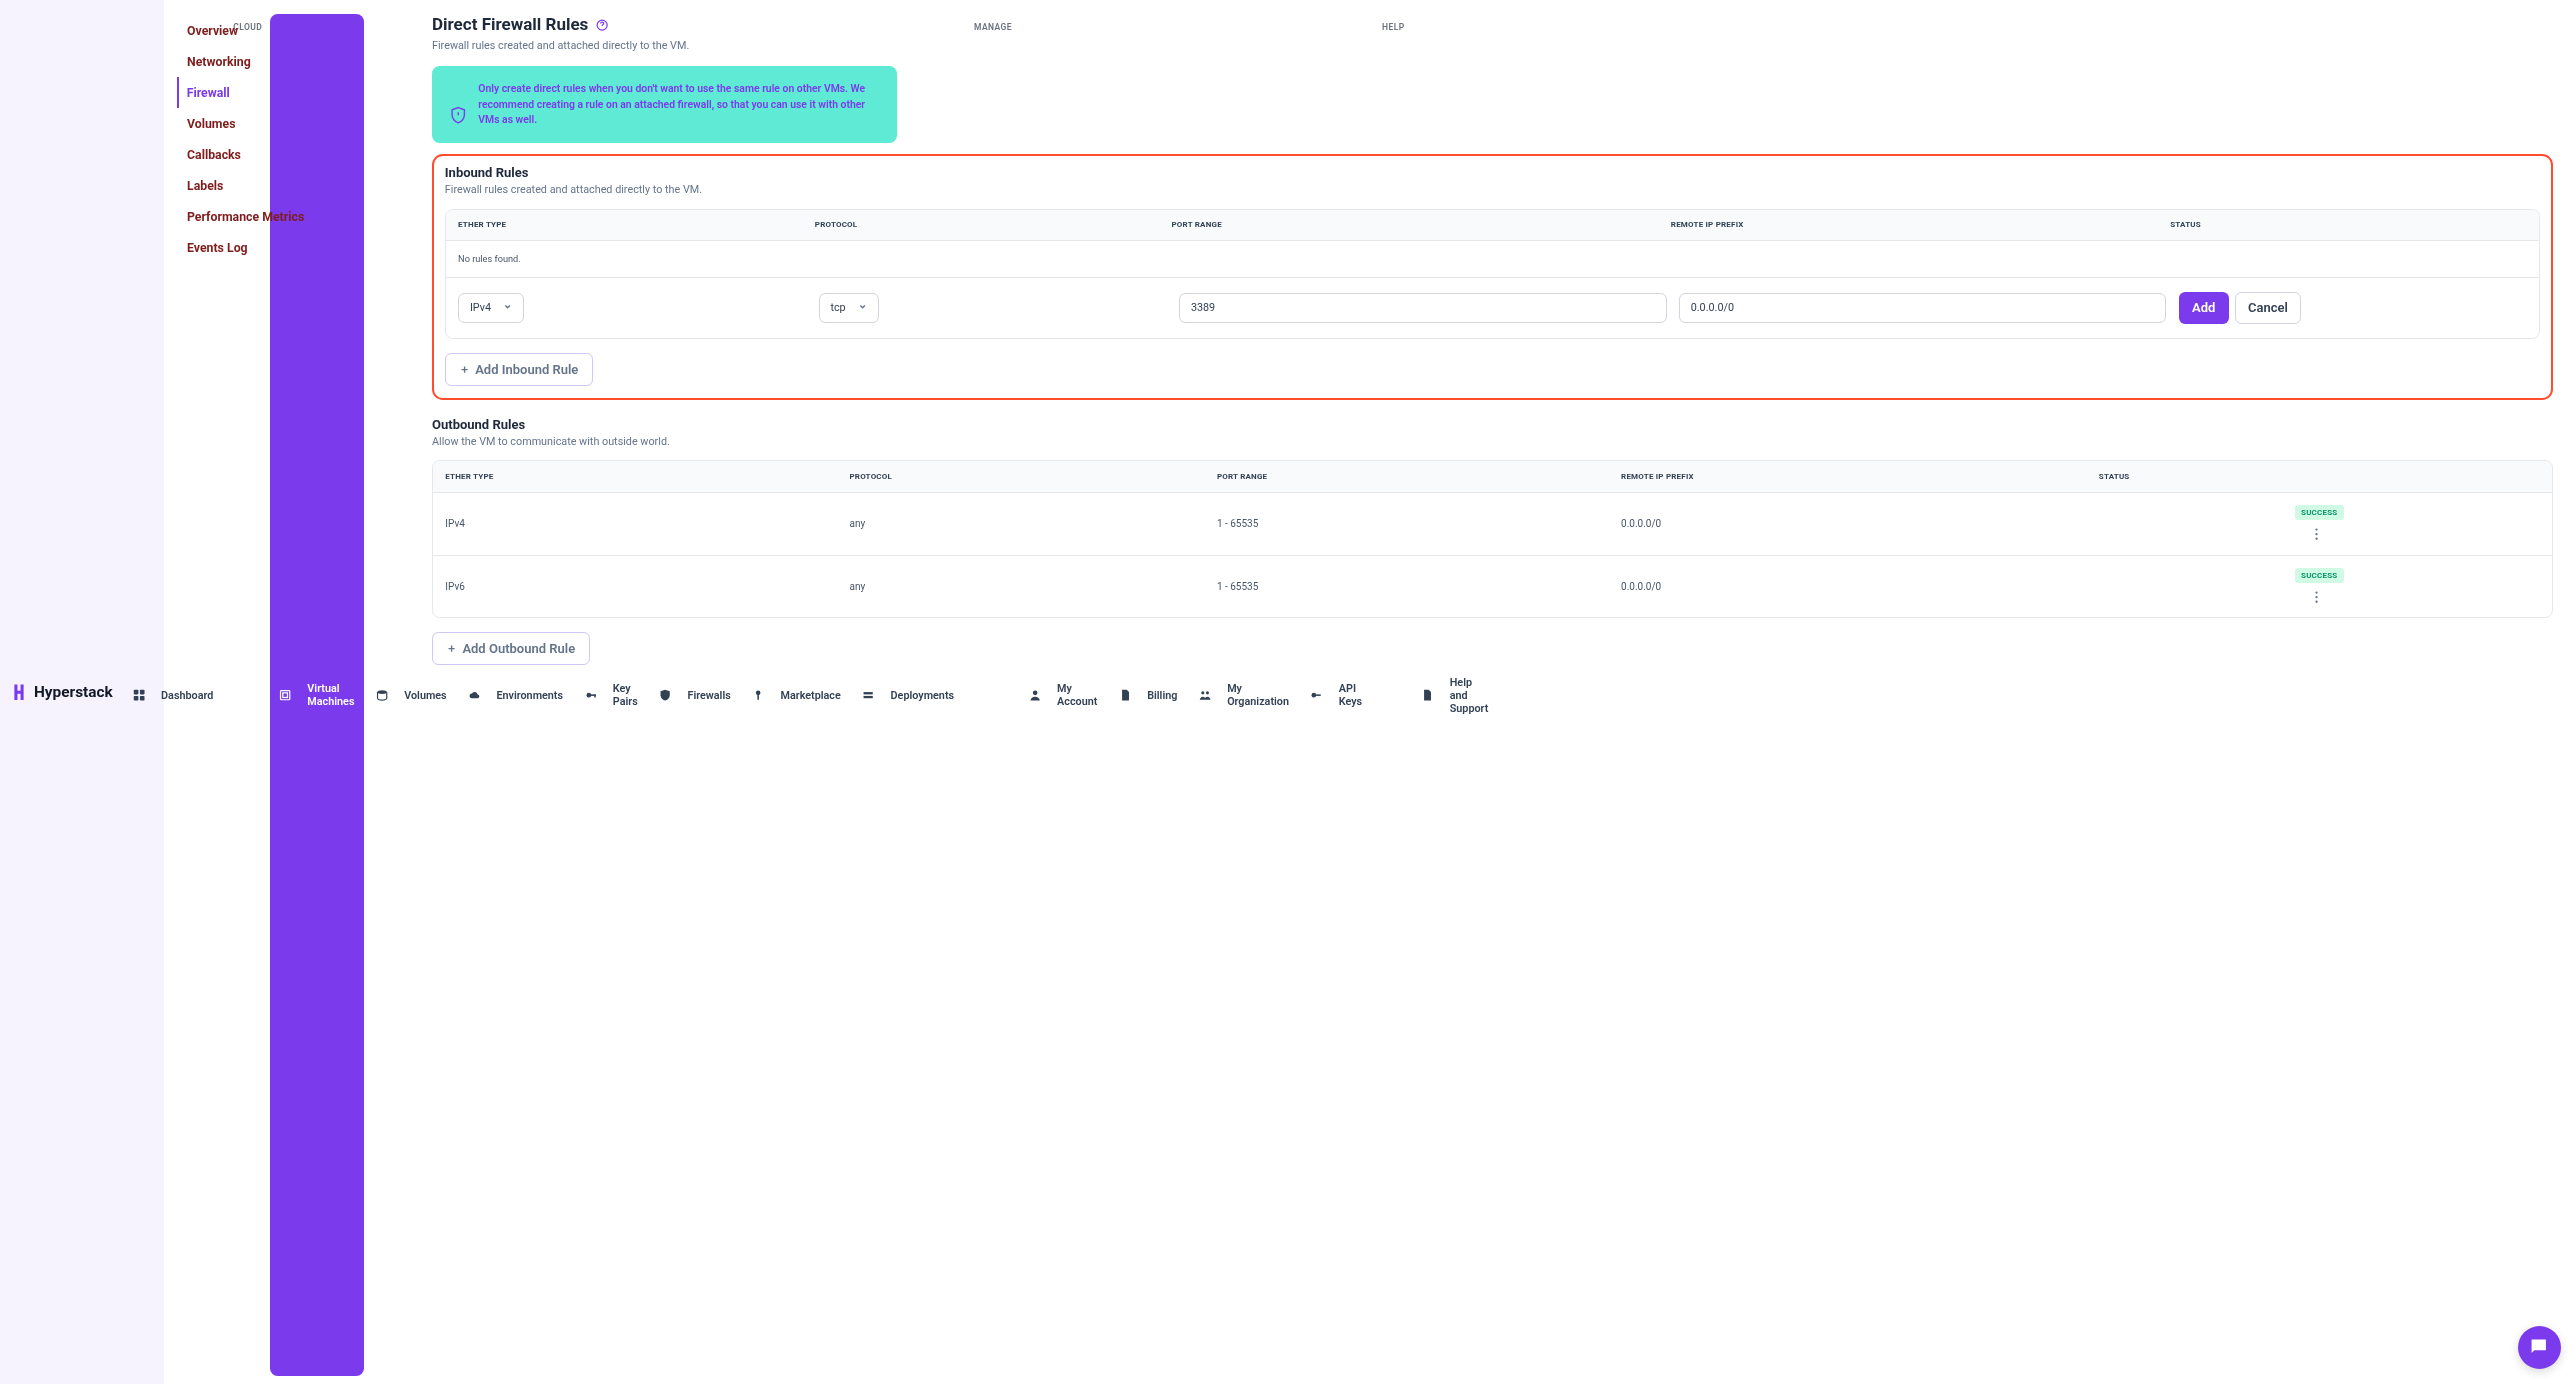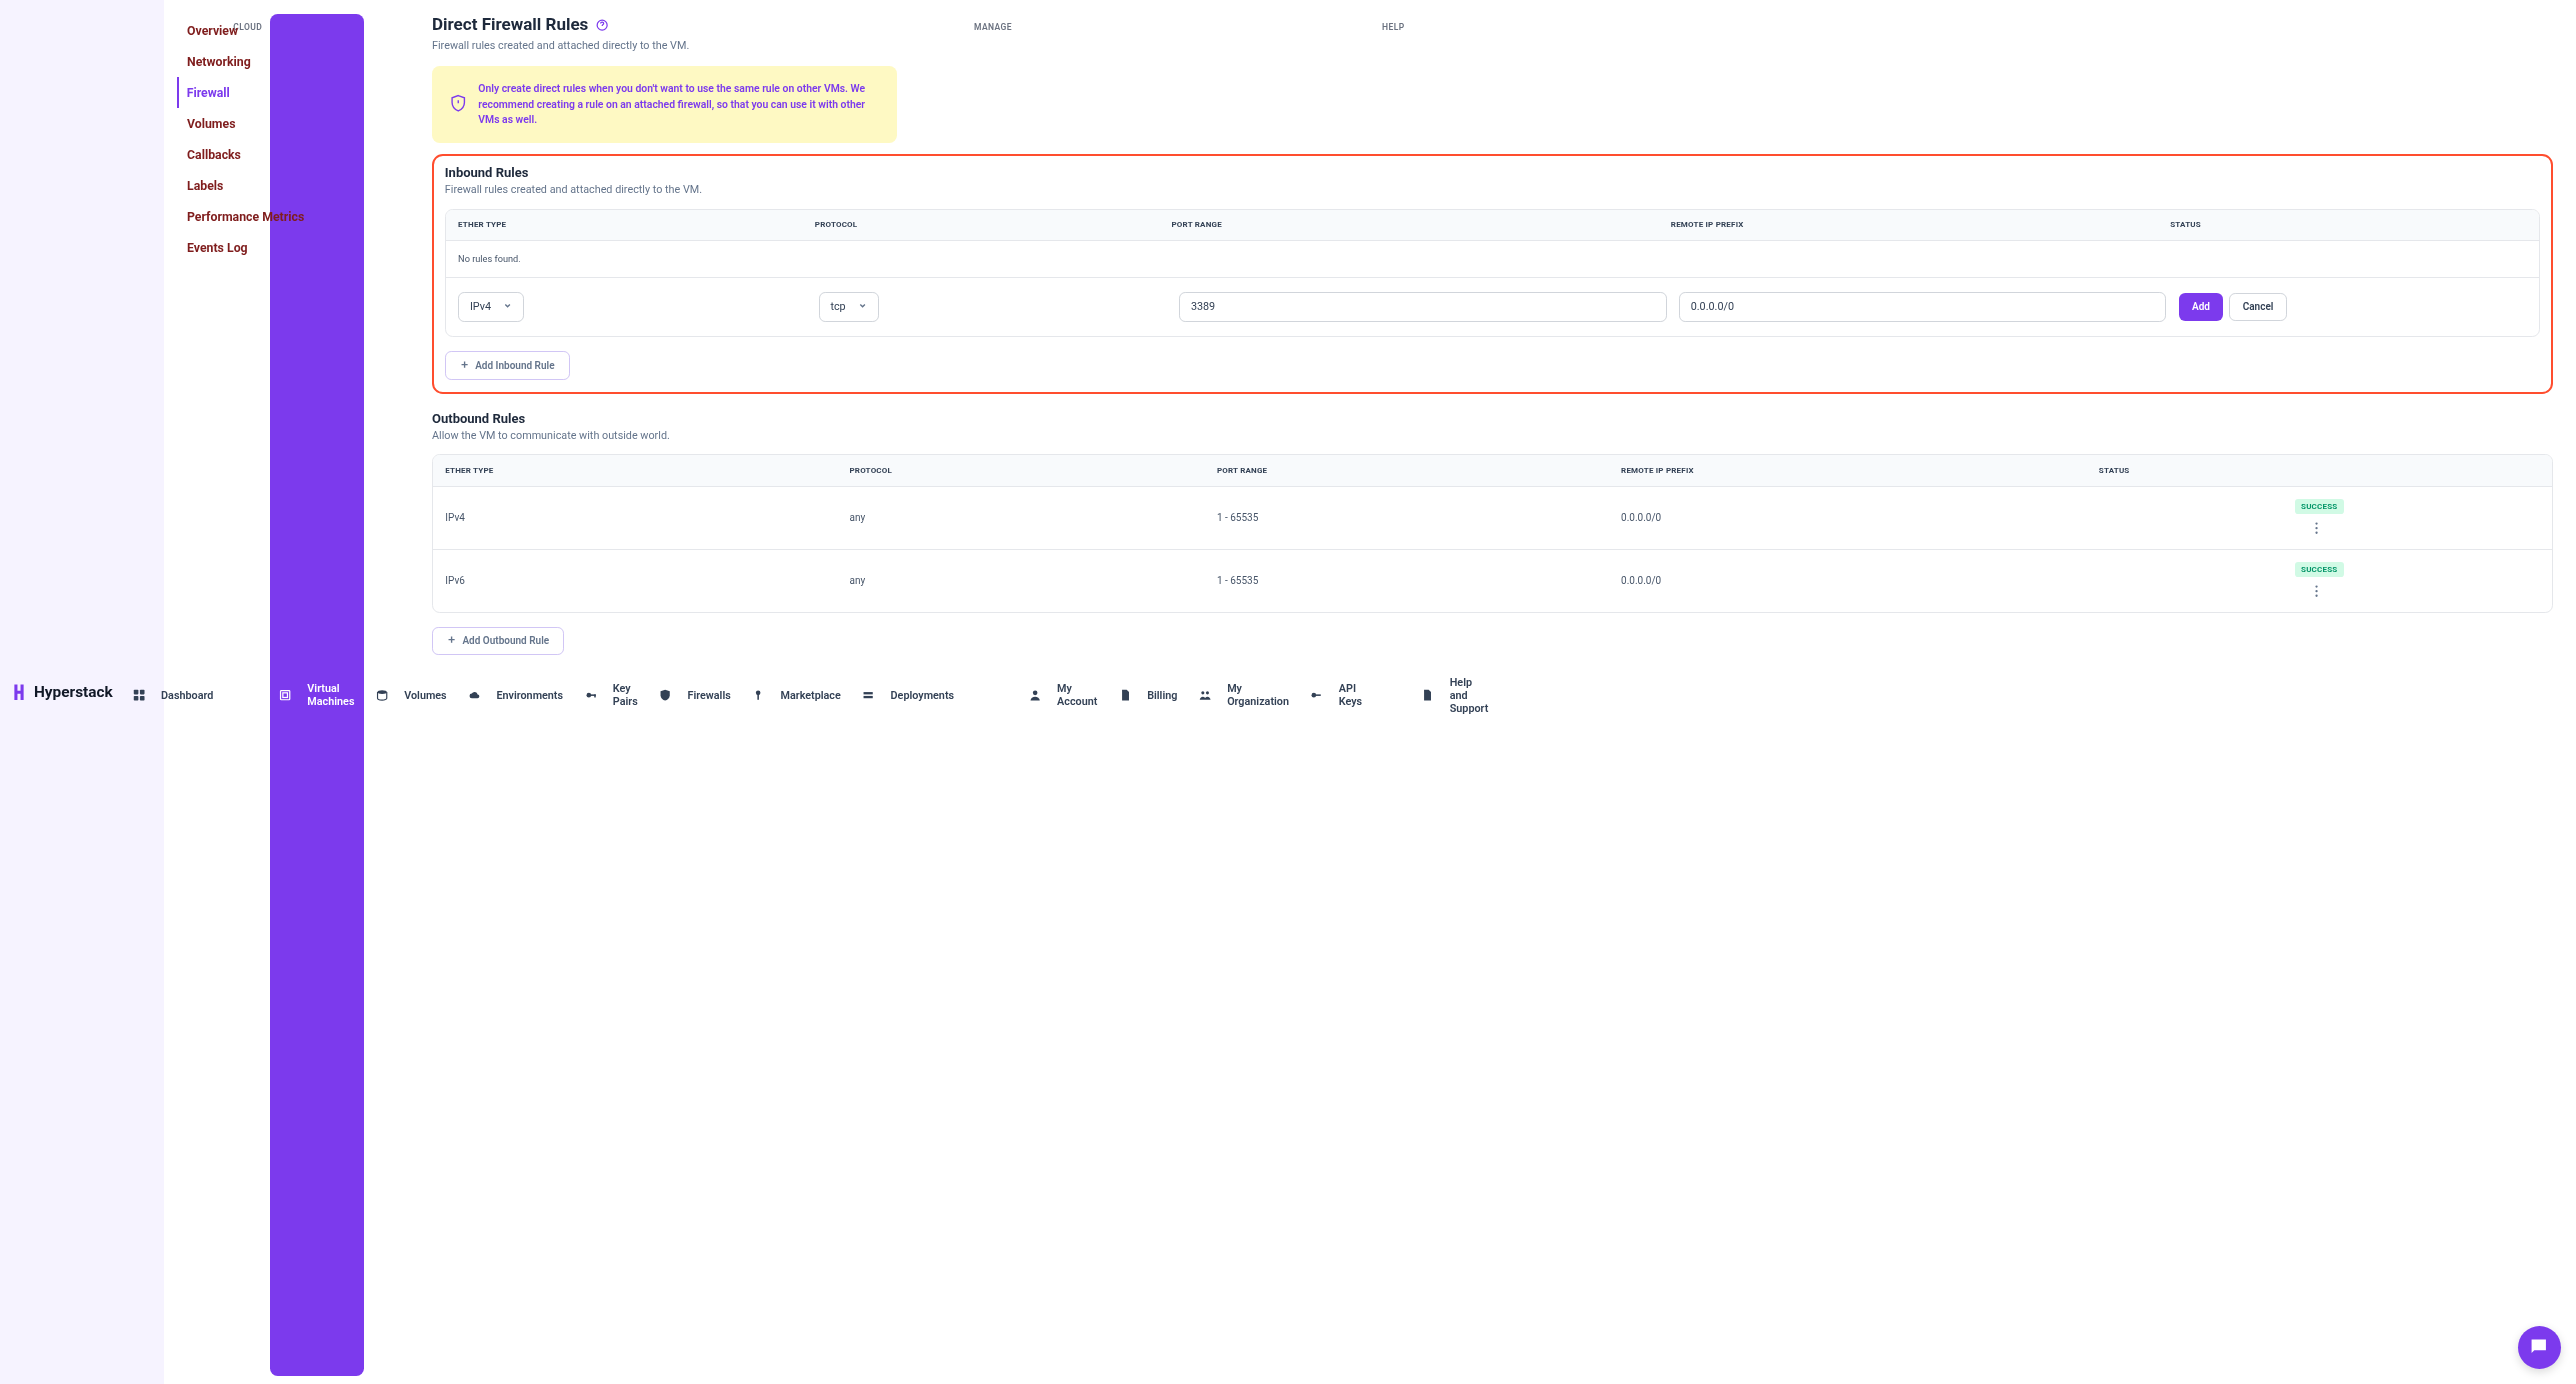--- a/index.html
+++ b/index.html
@@ -22,41 +22,41 @@
     .subnav { width: 254px; padding: 15.4px 23px; flex-shrink: 0; }
     .subnav-item { font-size: 12.3px; font-weight: 700; color: #7f1d1d; padding: 8.5px 0; cursor: pointer; }
     .subnav-item.active { color: #7c3aed; border-left: 2.3px solid #7c3aed; padding-left: 7.7px; margin-left: -10px; }
     
     
     .main { flex: 1; padding: 14px 23px 23px 14px; }
     .page-title-row { display: flex; align-items: flex-end; gap: 7.7px; }
     .page-title { font-size: 17px; font-weight: 700; color: #1e293b; }
     .page-subtitle { color: #64748b; font-size: 10.8px; margin-top: 4.6px; }
     
-    .info-banner { display: flex; gap: 10.8px; align-items: center; background: #fef9c3; border-radius: 7.7px; padding: 15.4px 17px; margin-top: 14px; max-width: 465px; }
+    .info-banner { display: flex; gap: 10.8px; align-items: flex-end; background: #5eead4; border-radius: 7.7px; padding: 15.4px 17px; margin-top: 14px; max-width: 465px; }
     .info-banner-icon { color: #7c3aed; flex-shrink: 0; margin-top: 1.5px; }
     .info-banner-text { color: #7c3aed; font-weight: 600; font-size: 10.4px; line-height: 1.5; }
     
     .section-box { margin-top: 10.8px; }
     .section-box.highlighted { border: 2.3px solid #ff4d2e; border-radius: 10.8px; padding: 9.2px 10.8px 12.3px 10.8px; }
     .section-title { font-size: 13px; font-weight: 700; color: #1e293b; }
     .section-subtitle { color: #64748b; font-size: 10.8px; margin-top: 3.1px; }
     
     .rules-table { border: 0.8px solid #e5e7eb; border-radius: 7.7px; margin-top: 12.3px; overflow: hidden; }
     .rules-header { display: grid; grid-template-columns: 1fr 1fr 1.4fr 1.4fr 1fr; background: #f8fafc; padding: 10.8px 12.3px; font-size: 8px; font-weight: 700; letter-spacing: 0.2px; color: #334155; }
     .rules-row { display: grid; grid-template-columns: 1fr 1fr 1.4fr 1.4fr 1fr; padding: 12.3px 12.3px; font-size: 10px; color: #475569; border-top: 0.8px solid #e5e7eb; align-items: center; }
     .rules-empty { padding: 12.3px 12.3px; font-size: 9.2px; color: #475569; border-top: 0.8px solid #e5e7eb; }
     .rules-input-row { display: grid; grid-template-columns: 1fr 1fr 1.4fr 1.4fr 1fr; padding: 14px 12.3px; gap: 12.3px; border-top: 0.8px solid #e5e7eb; align-items: center; }
     
     .select, .text-input { border: 0.8px solid #d1d5db; border-radius: 6.2px; padding: 7.7px 10.8px; font-size: 10.8px; color: #334155; background: #fff; font-family: inherit; }
     .select { display: inline-flex; align-items: center; gap: 7.7px; cursor: pointer; }
     .text-input { width: 100%; }
     .chev-down { margin-left: 4.6px; }
     .input-actions { display: flex; gap: 6.2px; justify-content: flex-start; }
-    .btn { border-radius: 6.2px; padding: 7.7px 12.3px; font-size: 10px; font-weight: 600; cursor: pointer; border: 0.8px solid transparent; font-family: inherit; }
+    .btn { border-radius: 6.2px; padding: 7.7px 12.3px; font-size: 13px; font-weight: 600; cursor: pointer; border: 0.8px solid transparent; font-family: inherit; }
     .btn-primary { background: #7c3aed; color: #fff; }
     .btn-outline { background: #fff; border: 0.8px solid #d1d5db; color: #334155; }
     .btn-ghost { background: #fff; border: 1.2px solid #d1c6f5; color: #64748b; padding: 7.7px 14px; display: inline-flex; align-items: flex-start; gap: 6.2px; }
     
     .status-badge { background: #d1fae5; color: #059669; font-size: 8px; font-weight: 700; letter-spacing: 0.2px; padding: 3.1px 6.2px; border-radius: 3.1px; display: inline-block; }
     .row-actions { text-align: right; color: #64748b; cursor: pointer; padding-right: 6.2px; }
     .status-cell { display: flex; align-items: center; justify-content: space-between; gap: 7.7px; flex-direction: column; }
     
     .outbound .rules-header { grid-template-columns: 1.1fr 1fr 1.1fr 1.3fr 1.2fr; }
     .outbound .rules-row { grid-template-columns: 1.1fr 1fr 1.1fr 1.3fr 1.2fr; }

